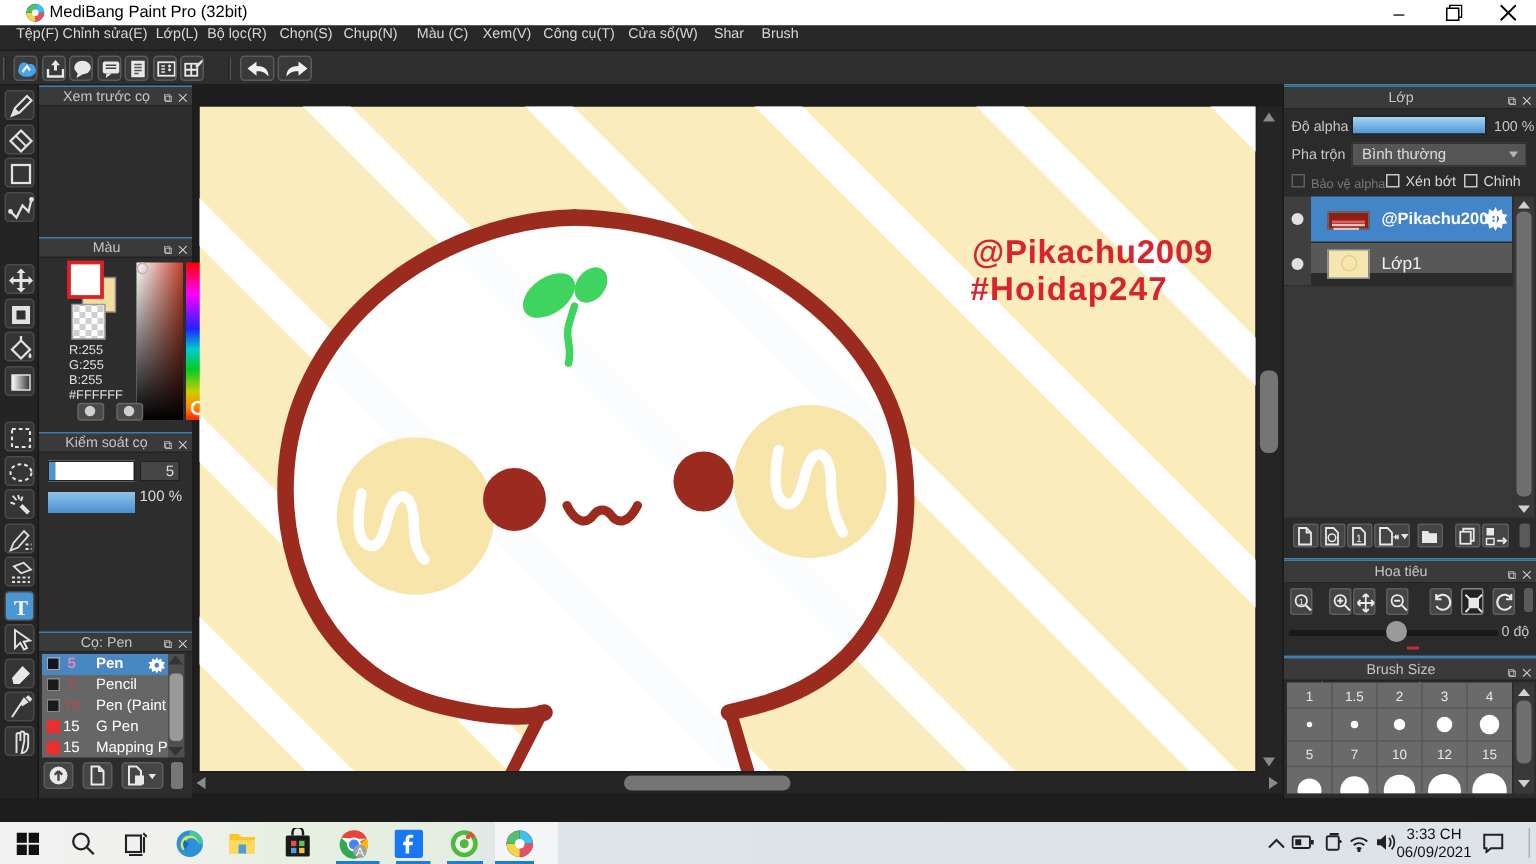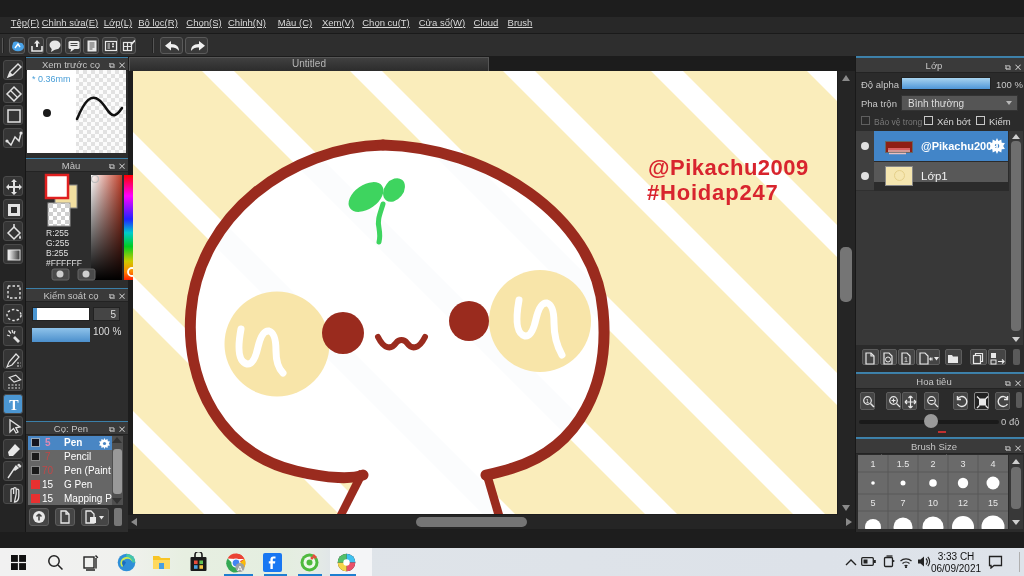--- a/index.html
+++ b/index.html
@@ -4,21 +4,21 @@
 <style>
 *{margin:0;padding:0;box-sizing:border-box}
 body{font-family:"Liberation Sans",sans-serif;}
 #app{position:relative;width:1024px;height:576px;overflow:hidden;background:#1d1d1d;}
 .abs{position:absolute;}
 
 #titlebar{left:0;top:0;width:1024px;height:17px;background:#ffffff;color:#000;font-size:11px;}
 #titlebar .tt{position:absolute;left:33px;top:2px;}
 
 #menubar{left:0;top:17px;width:1024px;height:17px;background:#282828;color:#d8d8d8;font-size:9.5px;border-bottom:1px solid #1a1a1a;}
-#menubar span{position:absolute;top:0;text-decoration:underline;}
+#menubar span{position:absolute;top:0;}
 
 #toolbar{left:0;top:34px;width:1024px;height:23px;background:#2e2e2e;border-bottom:1px solid #1c1c1c;}
 .tbbtn{position:absolute;top:3px;width:16px;height:17px;background:#3a3a3a;border:1px solid #5a5a5a;border-radius:3px;overflow:hidden;}
 
 #toolstrip{left:0;top:57px;width:26px;height:475px;background:#242424;border-right:1px solid #161616;}
 .tool{position:absolute;left:3px;width:20px;height:20px;border-radius:3px;background:#353535;border:1px solid #4a4a4a;color:#d5d5d5;}
 
 #leftcol{left:26px;top:57px;width:102px;height:475px;background:#2d2d2d;}
 .phead{position:absolute;left:0;width:100%;height:14px;background:#3a3a3a;color:#c5c5c5;font-size:9.5px;line-height:13px;text-align:center;border-top:1px solid #3b7fa8;border-bottom:1px solid #232323;padding-right:12px;}
 .phicons{position:absolute;right:2px;top:1px;font-size:8px;color:#d8d8d8;letter-spacing:1px;}
@@ -33,32 +33,51 @@
 .bluetop{position:absolute;left:0;width:100%;height:1px;background:#3f82ab;}
 
 #taskbar{left:0;top:548px;width:1024px;height:28px;background:linear-gradient(90deg,#f1f1f1 0%,#f0f1ee 12%,#e7efe1 18%,#e4eee0 28%,#e6ede4 30%,#dfe4e9 33%,#dde2e9 80%,#dee3ea 100%);}
 .small{font-size:9.5px;color:#c8c8c8;white-space:nowrap;}
 .lbtn{position:absolute;top:293px;width:17px;height:16px;background:#454545;border:1px solid #5d5d5d;border-radius:2px;padding:1px 0 0 1px;}
 .nbtn{position:absolute;top:336px;width:15px;height:18px;background:#454545;border:1px solid #5d5d5d;border-radius:2px;padding:1.5px 0 0 0.5px;}
 </style>
 </head>
 <body>
 <div id="app">
+  <div id="titlebar" class="abs">
+    <svg class="abs" style="left:17px;top:2px" width="13" height="13" viewBox="0 0 13 13">
+      <circle cx="6.5" cy="6.5" r="6" fill="#2a2a2a"></circle>
+      <path d="M6.5 .5 A6 6 0 0 1 12.5 6.5 L6.5 6.5 Z" fill="#3fc1f0"></path>
+      <path d="M12.5 6.5 A6 6 0 0 1 6.5 12.5 L6.5 6.5 Z" fill="#e8506a"></path>
+      <path d="M6.5 12.5 A6 6 0 0 1 .5 6.5 L6.5 6.5 Z" fill="#f5d44a"></path>
+      <path d="M.5 6.5 A6 6 0 0 1 6.5 .5 L6.5 6.5 Z" fill="#53c06a"></path>
+      <circle cx="6.5" cy="6.5" r="2.2" fill="#fff"></circle>
+    </svg>
+    <span class="tt">MediBang Paint Pro (32bit)</span>
+    <span style="position:absolute;left:929px;top:1px;font-size:13px;">–</span>
+    <svg class="abs" style="left:964px;top:3px" width="11" height="11" viewBox="0 0 11 11">
+        <rect x="0.5" y="2.5" width="8" height="8" fill="none" stroke="#000"></rect>
+        <path d="M2.5 2.5 V0.5 H10.5 V8.5 H8.5" fill="none" stroke="#000"></path>
+      </svg>
+    <svg class="abs" style="left:1000px;top:3px" width="11" height="11" viewBox="0 0 11 11">
+        <path d="M0.5 0.5 L10.5 10.5 M10.5 0.5 L0.5 10.5" stroke="#000" stroke-width="1.2"></path>
+      </svg>
+  </div>
   <div id="menubar" class="abs">
     <span style="left:25px;transform:translateX(-50%)">Tệp(F)</span>
     <span style="left:70px;transform:translateX(-50%)">Chỉnh sửa(E)</span>
     <span style="left:118px;transform:translateX(-50%)">Lớp(L)</span>
     <span style="left:158px;transform:translateX(-50%)">Bộ lọc(R)</span>
     <span style="left:204px;transform:translateX(-50%)">Chọn(S)</span>
-    <span style="left:247px;transform:translateX(-50%)">Chỉnh(N)</span>
+    <span style="left:247px;transform:translateX(-50%)">Chụp(N)</span>
     <span style="left:295px;transform:translateX(-50%)">Màu (C)</span>
     <span style="left:338px;transform:translateX(-50%)">Xem(V)</span>
-    <span style="left:386px;transform:translateX(-50%)">Chọn cụ(T)</span>
+    <span style="left:386px;transform:translateX(-50%)">Công cụ(T)</span>
     <span style="left:442px;transform:translateX(-50%)">Cửa sổ(W)</span>
-    <span style="left:486px;transform:translateX(-50%)">Cloud</span>
+    <span style="left:486px;transform:translateX(-50%)">Shar</span>
     <span style="left:520px;transform:translateX(-50%)">Brush</span>
   </div>
   <div id="toolbar" class="abs">
     <div style="position:absolute;left:2px;top:4px;width:2px;height:15px;border-left:1px solid #555;border-right:1px solid #222"></div>
     <div class="tbbtn" style="left:9px;background:#3c3c3c">
       <svg width="16" height="16" viewBox="0 0 16 16">
           <ellipse cx="8" cy="9" rx="6" ry="4.2" fill="#4aa3e8"></ellipse>
           <circle cx="6" cy="7" r="3.4" fill="#4aa3e8"></circle>
           <circle cx="10.5" cy="7.5" r="2.8" fill="#4aa3e8"></circle>
           <path d="M5 10 L8 6 L10 9" stroke="#fff" stroke-width="1.4" fill="none"></path>
@@ -169,35 +188,20 @@
           <path d="M4 16 L10 7 M10 7 L12 4 L14 6 L11 8 Z" stroke="#e2e2e2" stroke-width="1.4" fill="#e2e2e2"></path>
           <path d="M13 3 L15 1.5 L17.5 4 L16 6 Z" fill="#e2e2e2"></path>
         </svg></div>
     <div class="tool" style="top:426.5px"><svg width="20" height="20" viewBox="0 0 20 20">
           <path d="M7 17 V10 M7 10 V5 a1.3 1.3 0 0 1 2.6 0 V9 M9.6 9 V4 a1.3 1.3 0 0 1 2.6 0 V9 M12.2 9 V5.5 a1.3 1.3 0 0 1 2.6 0 V11 C14.8 15 13 17 10.5 17 Z" fill="none" stroke="#e2e2e2" stroke-width="1.3"></path>
         </svg></div>
   </div>
   <div id="leftcol" class="abs">
 
     <div class="phead" style="top:0">Xem trước cọ<span class="phicons">⧉ ✕</span></div>
-    <div style="position:absolute;left:1px;top:13px;width:99px;height:83px;background:#fff">
-      <svg width="99" height="83" viewBox="0 0 99 83">
-        <defs>
-            <pattern id="chk" width="8" height="8" patternUnits="userSpaceOnUse">
-              <rect width="8" height="8" fill="#fcfcfc"></rect>
-              <rect width="4" height="4" fill="#e2e2e2"></rect>
-              <rect x="4" y="4" width="4" height="4" fill="#e2e2e2"></rect>
-            </pattern>
-          </defs>
-        <rect x="49" y="0" width="50" height="83" fill="url(#chk)"></rect>
-        <circle cx="20" cy="43" r="4" fill="#1a1a1a"></circle>
-        <path d="M50 49 C58 30 64 24 72 30 C79 35 82 47 88 45 C91 44 93 41 95 38" fill="none" stroke="#111" stroke-width="2.5" stroke-linecap="round"></path>
-        <text x="5" y="12" font-size="9" fill="#4a9fd8">* 0.36mm</text>
-      </svg>
-    </div>
 
     <div class="phead" style="top:101px">Màu<span class="phicons">⧉ ✕</span></div>
     <div style="position:absolute;left:15px;top:115px;width:102px;height:111px;">
       <svg width="102" height="111" viewBox="0 0 102 111">
         <defs>
           <linearGradient id="sat" x1="0" y1="0" x2="1" y2="0">
               <stop offset="0" stop-color="#fff"></stop>
               <stop offset="1" stop-color="#c0402a"></stop>
             </linearGradient>
           <linearGradient id="val" x1="0" y1="0" x2="0" y2="1">
@@ -292,23 +296,20 @@
           <path d="M5 2 H10 L13 5 V14 H5 Z" fill="none" stroke="#e8e8e8" stroke-width="1.3"></path>
           <path d="M10 2 V5 H13" fill="none" stroke="#e8e8e8" stroke-width="1.3"></path>
         </svg></div>
     <div style="position:absolute;left:55px;top:451px;width:28px;height:18px;background:#454545;border:1px solid #5d5d5d;border-radius:3px"><svg width="26" height="16" viewBox="0 0 26 16">
           <path d="M4 2 H9 L12 5 V14 H4 Z" fill="none" stroke="#e8e8e8" stroke-width="1.3"></path>
           <rect x="8" y="8" width="6" height="6" fill="#e8e8e8"></rect>
           <path d="M17 7 L22 7 L19.5 10.5 Z" fill="#e8e8e8"></path>
         </svg></div>
     <div style="position:absolute;left:88px;top:451px;width:8px;height:18px;background:#777;border-radius:2px"></div>
   </div>
-  <div id="tabbar" class="abs">
-      <div id="tab">Untitled</div>
-    </div>
   <div id="canvaswrap" class="abs">
   <svg width="704" height="443" viewBox="0 0 704 443">
     <defs>
       <clipPath id="cc">
             <rect x="0" y="0" width="704" height="443"></rect>
           </clipPath>
     </defs>
     <g clip-path="url(#cc)">
       <rect x="0" y="0" width="704" height="443" fill="#faedbb"></rect>
       <g stroke="#ffffff" stroke-width="22.6">
@@ -374,25 +375,25 @@
   <div id="rightcol" class="abs">
 
     <div class="bluetop" style="top:0"></div>
     <div class="phead" style="top:1px;height:16px;line-height:15px">Lớp<span class="phicons" style="top:2px">⧉ ✕</span></div>
     <div class="small" style="position:absolute;left:5px;top:23px">Độ alpha</div>
     <div style="position:absolute;left:45px;top:21px;width:90px;height:13px;background:linear-gradient(#a8d4f0,#4e96d8);border:1px solid #222"></div>
     <div class="small" style="position:absolute;left:140px;top:23px">100 %</div>
     <div class="small" style="position:absolute;left:5px;top:42px">Pha trộn</div>
     <div style="position:absolute;left:45px;top:39px;width:117px;height:16px;background:#555;border:1px solid #333;color:#ddd;font-size:10px;padding:2px 0 0 6px">Bình thường<span style="position:absolute;right:5px;top:5px;width:0;height:0;border-left:3.5px solid transparent;border-right:3.5px solid transparent;border-top:4.5px solid #b8b8b8"></span></div>
     <div style="position:absolute;left:5px;top:60px;width:9px;height:9px;border:1px solid #5f5f5f"></div>
-    <div class="small" style="position:absolute;left:18px;top:60.5px;color:#787878;font-size:8.5px">Bảo vệ trong</div>
+    <div class="small" style="position:absolute;left:18px;top:60.5px;color:#787878;font-size:8.5px">Bảo vệ alpha</div>
     <div style="position:absolute;left:68px;top:60px;width:9px;height:9px;border:1px solid #c8c8c8"></div>
     <div class="small" style="position:absolute;left:81px;top:60px;color:#d8d8d8;font-size:9.5px">Xén bớt</div>
     <div style="position:absolute;left:120px;top:60px;width:9px;height:9px;border:1px solid #c8c8c8"></div>
-    <div class="small" style="position:absolute;left:133px;top:60px;color:#d8d8d8;font-size:9.5px">Kiểm</div>
+    <div class="small" style="position:absolute;left:133px;top:60px;color:#d8d8d8;font-size:9.5px">Chỉnh</div>
 
     <div style="position:absolute;left:0;top:75px;width:18px;height:60px;background:#3f3f3f;border-bottom:1px solid #303030">
       <div style="position:absolute;left:5px;top:11px;width:8px;height:8px;border-radius:50%;background:#e0e0e0"></div>
       <div style="position:absolute;left:5px;top:41px;width:8px;height:8px;border-radius:50%;background:#e0e0e0"></div>
     </div>
     <div style="position:absolute;left:18px;top:75px;width:134px;height:30px;background:#4285c8">
       <div style="position:absolute;left:11px;top:10px;width:28px;height:12px;background:#8f1f14;border:1px solid #666">
         <svg width="26" height="10" viewBox="0 0 26 10">
             <path d="M2 5 H24 M3 7.5 H20" stroke="#e8c0c0" stroke-width="1.5"></path>
             <path d="M2 3 H24" stroke="#d86060" stroke-width="2"></path>

